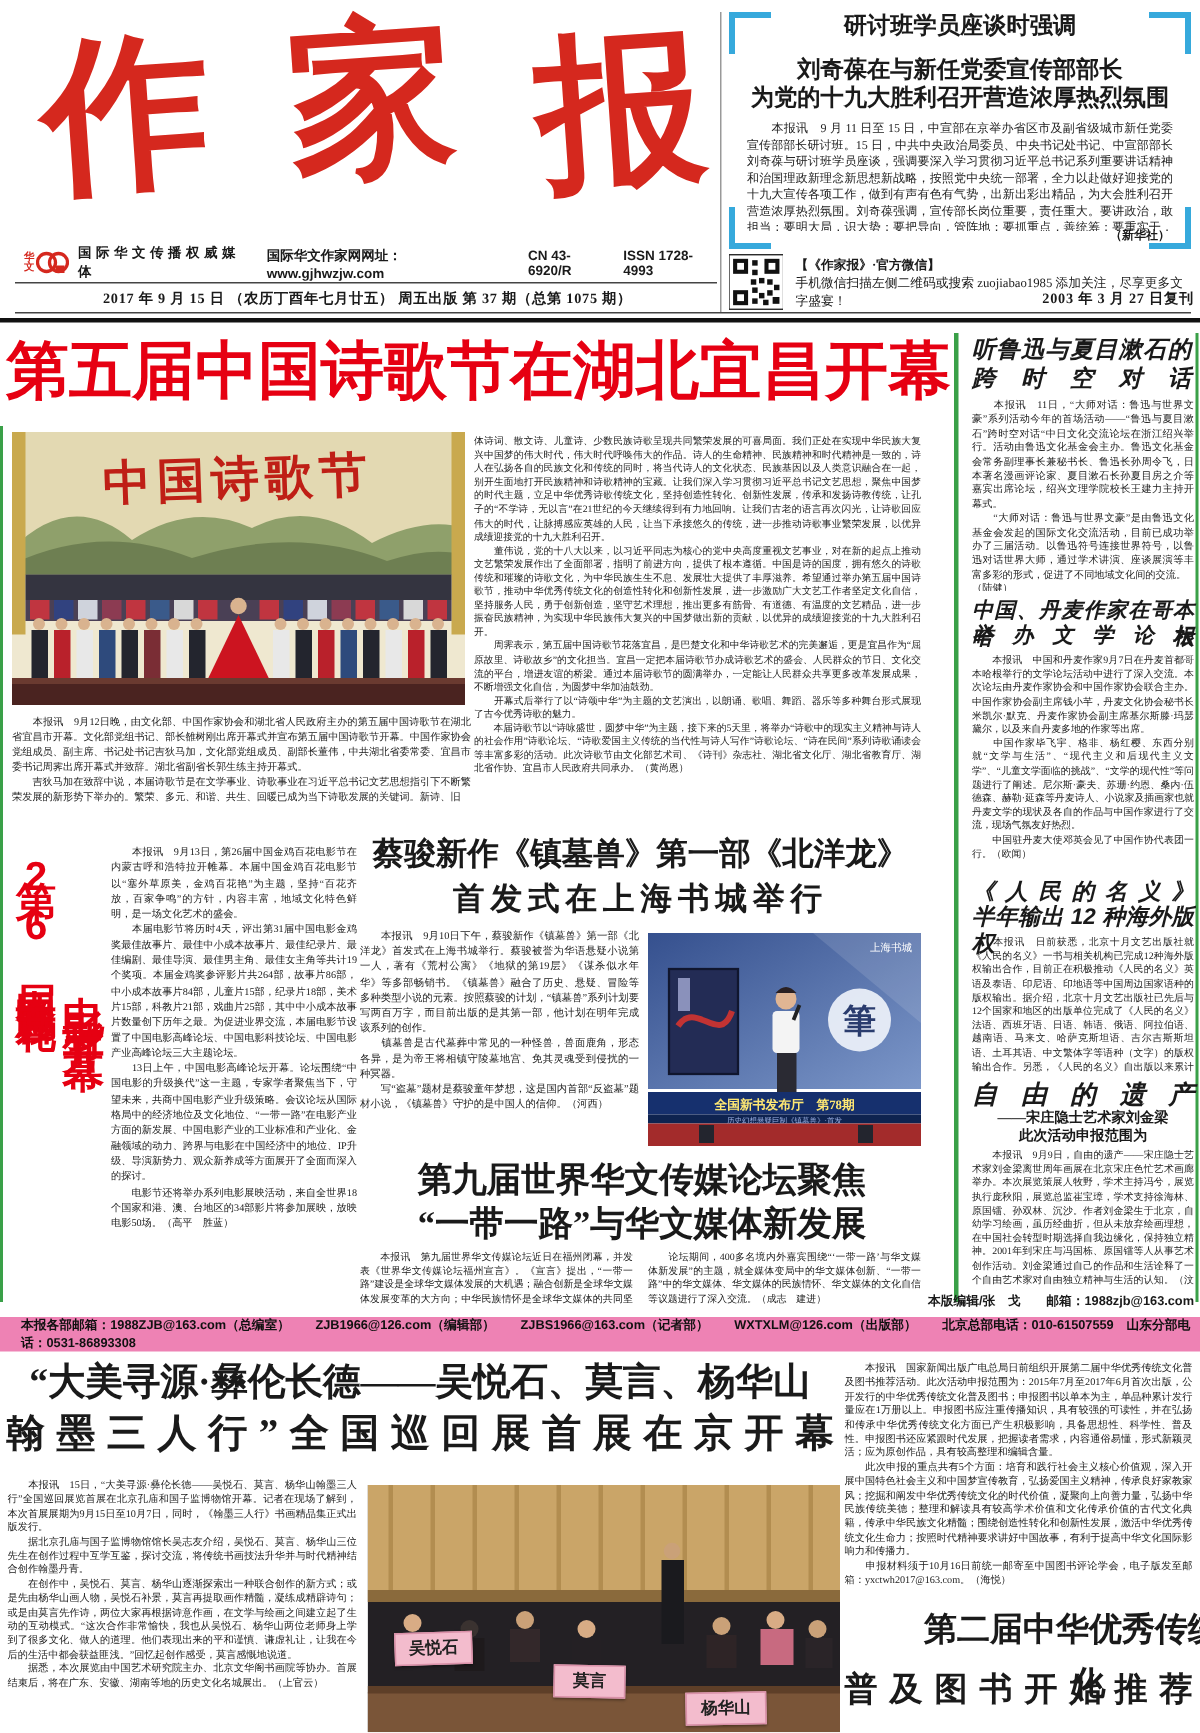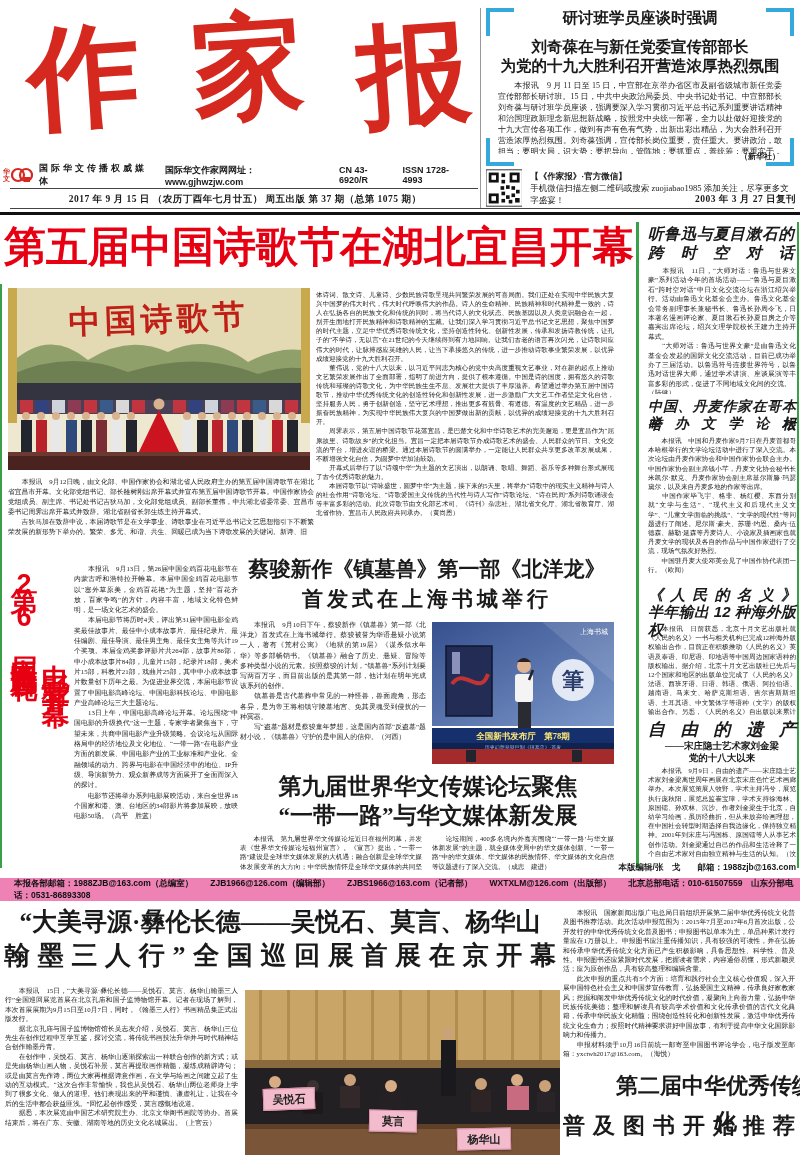--- a/index.html
+++ b/index.html
@@ -41,21 +41,21 @@
 </style>
 </head>
 <body>
 
 <div class="page">
 
   <span class="mast-char" style="left:28px;top:20px;">作</span>
   <span class="mast-char" style="left:192px;top:10px;">家</span>
   <span class="mast-char" style="left:358px;top:18px;">报</span>
 
-  <div class="inforow" style="left:3px;top:164px;width:466px;height:22px;">
+  <div class="inforow" style="left:16px;top:164px;width:466px;height:22px;">
     <span style="display:flex;align-items:center;gap:1px;">
       <span style="display:flex;flex-direction:column;font-size:7px;line-height:7px;color:#d5281e;">
         <span>华</span>
         <span>文</span>
       </span>
       <svg width="22" height="18" viewBox="0 0 22 18">
         <circle cx="7" cy="9" r="6" fill="none" stroke="#d5281e" stroke-width="2.2"></circle>
         <circle cx="15" cy="9" r="6" fill="none" stroke="#d5281e" stroke-width="2.2"></circle>
         <rect x="13" y="11" width="6" height="5" fill="#d5281e"></rect>
       </svg>
@@ -258,21 +258,21 @@
   <div class="abs body" style="left:648px;top:436px;width:148px;height:144px;font-size:6.6px;line-height:9.2px;">　　本报讯　中国和丹麦作家9月7日在丹麦首都哥本哈根举行的文学论坛活动中进行了深入交流。本次论坛由丹麦作家协会和中国作家协会联合主办。中国作家协会副主席钱小芊，丹麦文化协会秘书长米凯尔·默克、丹麦作家协会副主席基尔斯滕·玛瑟黛尔，以及来自丹麦多地的作家等出席。
 　　中国作家毕飞宇、格非、杨红樱、东西分别就“文学与生活”、“现代主义和后现代主义文学”、“儿童文学面临的挑战”、“文学的现代性”等问题进行了阐述。尼尔斯·豪夫、苏珊·约恩、桑内·伍德森、赫勒·延森等丹麦诗人、小说家及插画家也就丹麦文学的现状及各自的作品与中国作家进行了交流，现场气氛友好热烈。
 　　中国驻丹麦大使邓英会见了中国作协代表团一行。（欧闻）</div>
 
   <div class="abs sanshead spread" style="left:648px;top:586px;width:148px;font-size:15px;line-height:17.5px;">《人民的名义》</div>
   <div class="abs sanshead spread" style="left:648px;top:603px;width:148px;font-size:15px;line-height:17.5px;">半年输出 12 种海外版权</div>
   <div class="abs body" style="left:648px;top:624px;width:148px;height:92px;font-size:6.6px;line-height:9.2px;">　　本报讯　日前获悉，北京十月文艺出版社就《人民的名义》一书与相关机构已完成12种海外版权输出合作，目前正在积极推动《人民的名义》英语及泰语、印尼语、印地语等中国周边国家语种的版权输出。据介绍，北京十月文艺出版社已先后与12个国家和地区的出版单位完成了《人民的名义》法语、西班牙语、日语、韩语、俄语、阿拉伯语、越南语、马来文、哈萨克斯坦语、吉尔吉斯斯坦语、土耳其语、中文繁体字等语种（文字）的版权输出合作。另悉，《人民的名义》自出版以来累计发行量已达156万册。（婧璥）</div>
 
   <div class="abs sanshead spread" style="left:648px;top:720px;width:148px;font-size:17px;line-height:19px;">自由的遗产</div>
   <div class="abs serifhead center" style="left:648px;top:740px;width:148px;font-size:9.5px;line-height:12px;">——宋庄隐士艺术家刘金梁</div>
-  <div class="abs serifhead center" style="left:648px;top:752px;width:148px;font-size:9.5px;line-height:12px;">党的十八大以来</div>
+  <div class="abs serifhead center" style="left:648px;top:752px;width:148px;font-size:9.5px;line-height:12px;">此次活动申报范围为</div>
   <div class="abs body" style="left:648px;top:766px;width:148px;height:92px;font-size:6.6px;line-height:9.2px;">　　本报讯　9月9日，自由的遗产——宋庄隐士艺术家刘金梁离世周年画展在北京宋庄色忙艺术画廊举办。本次展览策展人牧野，学术主持冯兮，展览执行庞秋阳，展览总监崔宝璋，学术支持徐海林、原国镭、孙双林、沉沙。作者刘金梁生于北京，自幼学习绘画，虽历经曲折，但从未放弃绘画理想，在中国社会转型时期选择自我边缘化，保持独立精神。2001年到宋庄与冯国栋、原国镭等人从事艺术创作活动。刘金梁通过自己的作品和生活诠释了一个自由艺术家对自由独立精神与生活的认知。（汶津）</div>
 
   <div class="abs" style="left:560px;top:862px;width:236px;text-align:right;font-size:8.5px;font-weight:bold;font-family:'Liberation Sans',sans-serif;">本版编辑/张　戈　　邮箱：1988zjb@163.com</div>
 
   <div class="pinkbar" style="left:0px;top:878px;width:800px;height:23px;padding-left:14px;box-sizing:border-box;">本报各部邮箱：1988ZJB@163.com（总编室）　　ZJB1966@126.com（编辑部）　　ZJBS1966@163.com（记者部）　　WXTXLM@126.com（出版部）　　北京总部电话：010-61507559　山东分部电话：0531-86893308</div>
 
   <div class="abs serifhead center" style="left:4px;top:906px;width:552px;font-size:25px;line-height:32px;">“大美寻源·彝伦长德——吴悦石、莫言、杨华山</div>
   <div class="abs serifhead spread" style="left:4px;top:940px;width:552px;font-size:26px;line-height:32px;">翰墨三人行”全国巡回展首展在京开幕</div>
   <div class="abs body" style="left:5px;top:986px;width:233px;height:164px;font-size:6.8px;line-height:9.4px;">　　本报讯　15日，“大美寻源·彝伦长德——吴悦石、莫言、杨华山翰墨三人行”全国巡回展览首展在北京孔庙和国子监博物馆开幕。记者在现场了解到，本次首展展期为9月15日至10月7日，同时，《翰墨三人行》书画精品集正式出版发行。
 　　据北京孔庙与国子监博物馆馆长吴志友介绍，吴悦石、莫言、杨华山三位先生在创作过程中互学互鉴，探讨交流，将传统书画技法升华并与时代精神结合创作翰墨丹青。

